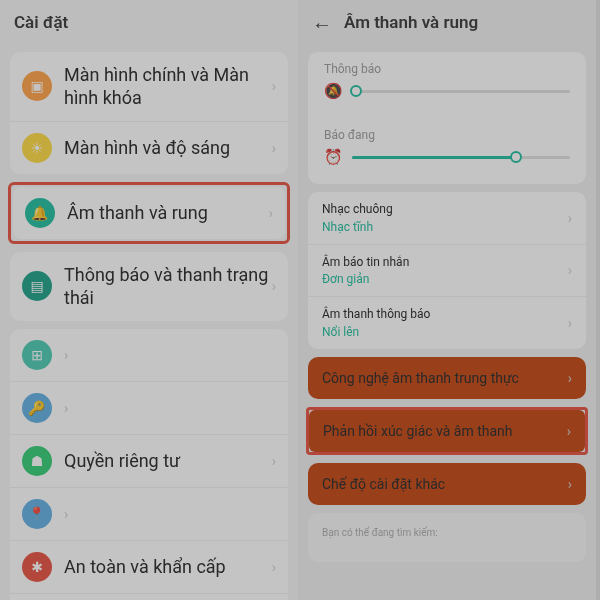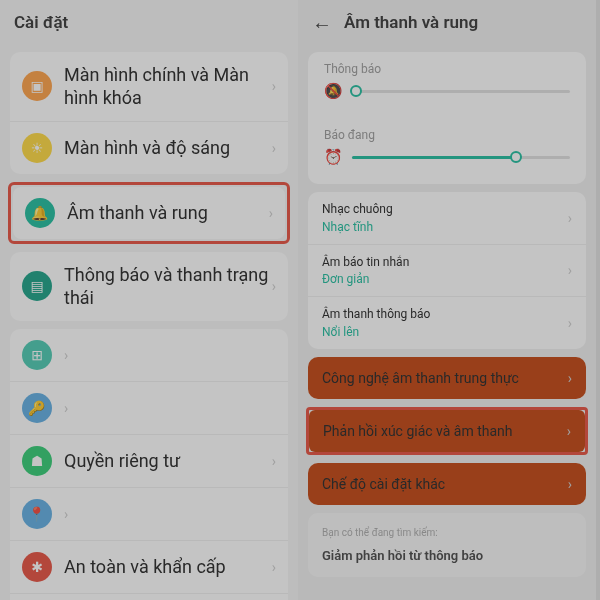--- a/index.html
+++ b/index.html
@@ -319,18 +319,17 @@
         <div class="section">
           <div class="right-row">
       <span class="label">Chế độ cài đặt khác</span>
       <span class="chev">›</span>
     </div>
         </div>
       </div>
 
     <div class="hint-box">
       <div class="hint-small">Bạn có thể đang tìm kiếm:</div>
-      <div class="hint-main">Giảm phản hồi từ thông báo</div>
     </div>
   </div>
 </div>
 
 <div class="dim-overlay"></div>
 
 </body></html>

